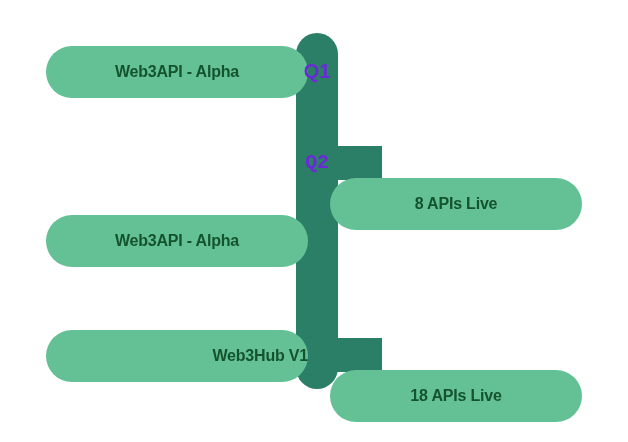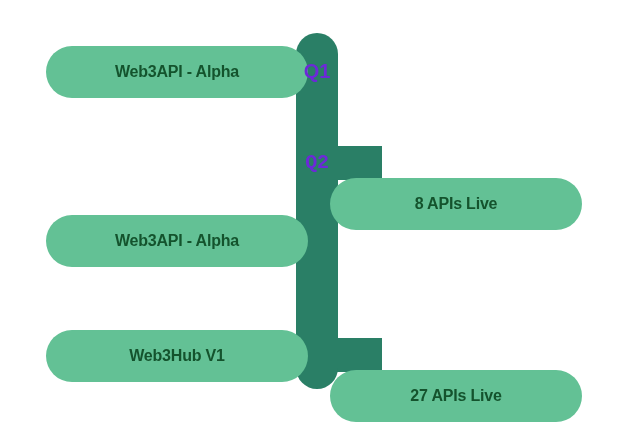--- a/index.html
+++ b/index.html
@@ -99,26 +99,26 @@
   </div>
 
   <div class="pill pill-right" style="top:138px;">
     <span class="pill-text">8 APIs Live</span>
   </div>
 
   <div class="pill pill-left" style="top:215px;">
     <span class="pill-text">Web3API - Alpha</span>
   </div>
 
-  <div class="pill pill-left" style="top:330px;">
+  <div class="pill pill-left" style="top:330px;justify-content:flex-end;">
     <span class="pill-text">Web3Hub V1</span>
   </div>
 
   <div class="pill pill-right" style="top:330px;">
-    <span class="pill-text">27 APIs Live</span>
+    <span class="pill-text">18 APIs Live</span>
   </div>
 
   <div class="spine"></div>
 
   <div class="q-label" style="top:54px;">Q1</div>
   <div class="q-label" style="top:146px;font-family:Liberation Mono, monospace;">Q2</div>
 
 </div>
 
 </body></html>

